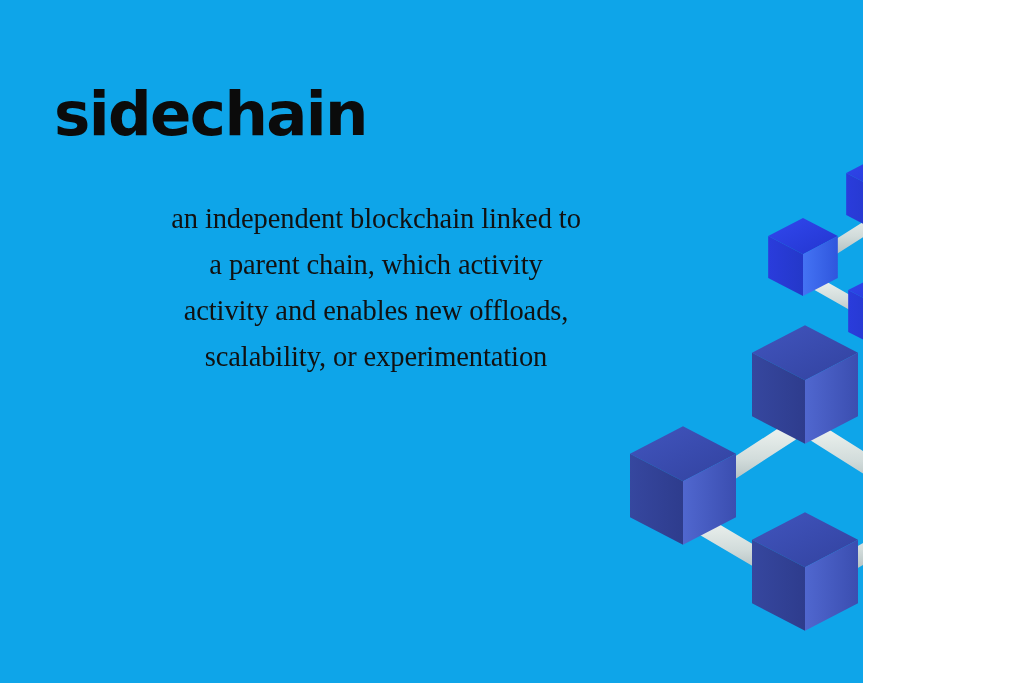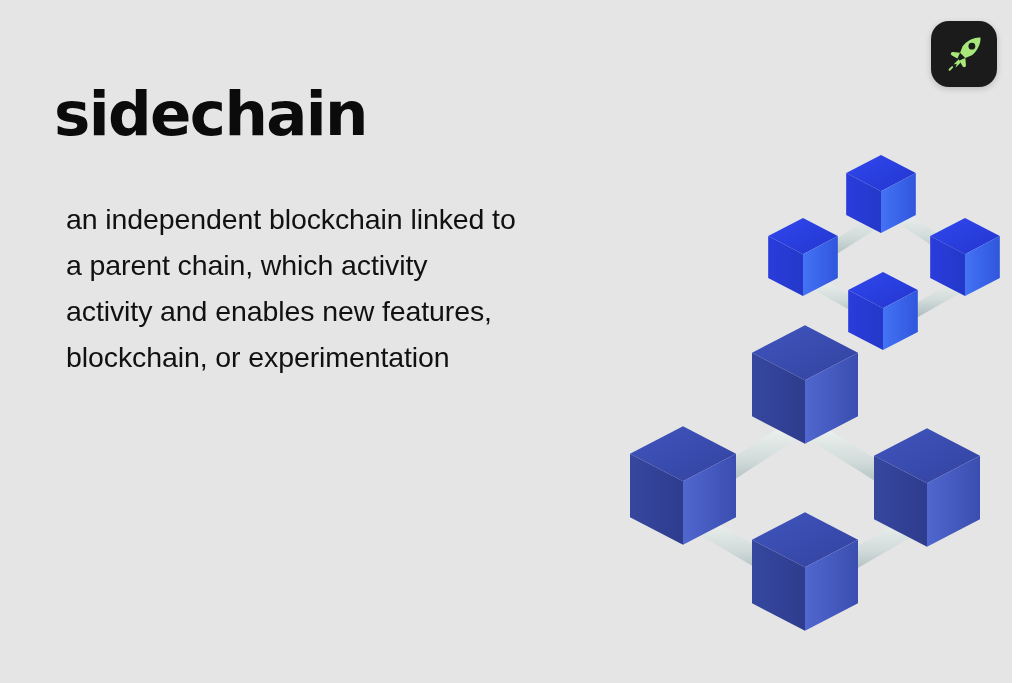--- a/index.html
+++ b/index.html
@@ -9,23 +9,23 @@
   }
   body {
     width: 1024px;
     height: 683px;
     overflow: hidden;
     font-family: "Liberation Sans", sans-serif;
   }
 
   #card {
     position: relative;
-    width: 1012px;
+    width: 863px;
     height: 683px;
-    background: #e5e5e5;
+    background: #0ea5e9;
     overflow: hidden;
   }
 
   
   #logo-badge {
     position: absolute;
     left: 931px;
     top: 21px;
     width: 66px;
     height: 66px;
@@ -51,26 +51,27 @@
     color: #0b0b0b;
     line-height: 1.05;
   }
 
   #definition {
     position: absolute;
     left: 66px;
     top: 196px;
     margin: 0;
     width: 620px;
-    font-family: Liberation Sans, sans-serif;
+    font-family: Liberation Serif, serif;
     font-size: 28.5px;
     font-weight: 400;
     color: #111111;
     line-height: 46px;
     letter-spacing: -0.1px;
+    text-align: center;
   }
   #definition .line { display: block; white-space: nowrap; }
 
   
   #illustration {
     position: absolute;
     left: 0;
     top: 0;
     width: 1024px;
     height: 683px;
@@ -172,17 +173,17 @@
       <use href="#cubeDeep" x="874" y="428" width="106" height="119"></use>
       <use href="#cubeDeep" x="752" y="512" width="106" height="119"></use>
     </g>
   </svg>
 
   <h1 id="title">sidechain</h1>
 
   <div id="definition">
     <span class="line">an independent blockchain linked to</span>
     <span class="line">a parent chain, which activity</span>
-    <span class="line">activity and enables new features,</span>
-    <span class="line">blockchain, or experimentation</span>
+    <span class="line">activity and enables new offloads,</span>
+    <span class="line">scalability, or experimentation</span>
   </div>
 
 </div>
 
 </body></html>

